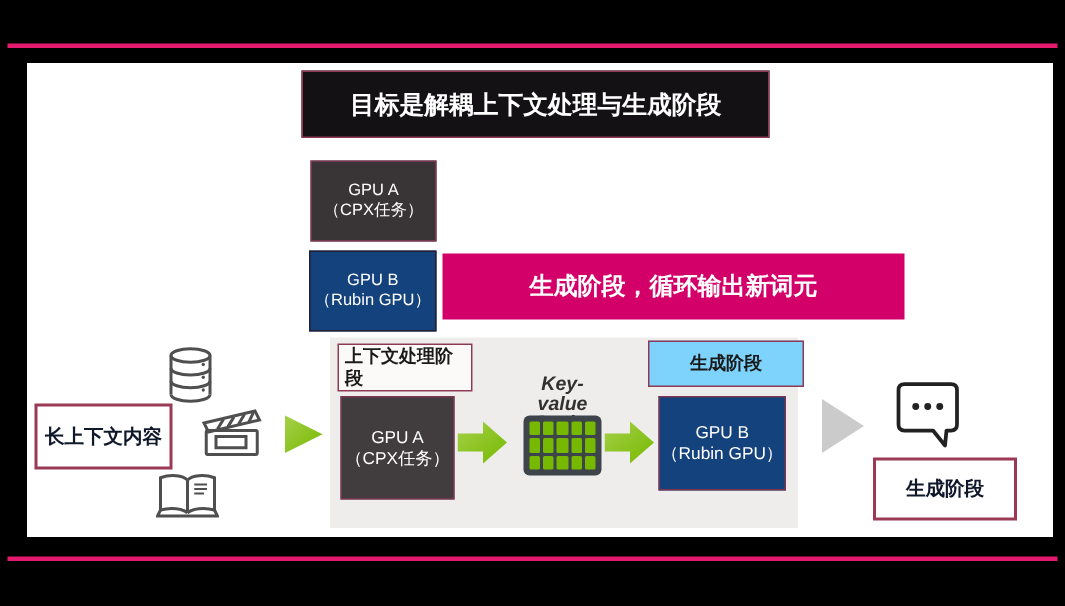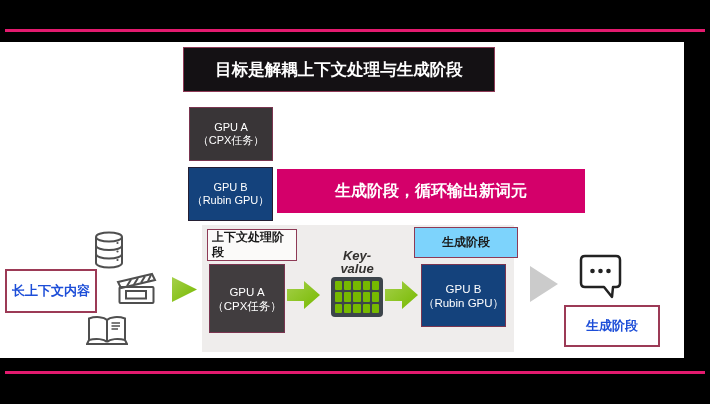--- a/index.html
+++ b/index.html
@@ -8,21 +8,21 @@
     background:#000;
     position:relative;
     overflow:hidden;
     font-family:"Liberation Sans","DejaVu Sans",sans-serif;
   }
   .accent-line { position:absolute; left:5px; width:700px; height:3px; background:#e31a6e; }
   #top-line { top:29px; }
   #bottom-line { top:371px; }
 
   .slide {
-    position:absolute; left:0; top:42px; width:684px; height:316px;
+    position:absolute; left:18px; top:42px; width:684px; height:316px;
     background:#ffffff;
   }
   .abs { position:absolute; }
 
   .title-banner {
     left:183px; top:5px; width:312px; height:45px;
     background:#141114; border:1px solid #8e3a56;
     color:#fff; font-weight:bold; font-size:16.5px;
     display:flex; align-items:center; justify-content:center;
   }
@@ -64,21 +64,21 @@
     font-style:italic; font-weight:600; font-size:13px; line-height:13px; color:#33312f;
   }
   .kv-grid {
     left:331px; top:235px; width:52px; height:40px;
     background:#3d454b; border-radius:4px; padding:4px;
     display:grid; grid-template-columns:repeat(5,1fr); gap:2px;
   }
   .kv-cell { background:#76b900; border-radius:1px; }
 
   .outline-box {
-    background:#fff; border:2px solid #9c3a56; color:#1d4ed8;
+    background:#fff; border:2px solid #9c3a56; color:#0f172a;
     font-weight:bold; font-size:13px;
     display:flex; align-items:center; justify-content:center;
   }
   .input-box { left:5px; top:227px; width:92px; height:44px; }
   .output-box { left:564px; top:263px; width:96px; height:42px; }
 
   .icon-wrap { display:block; }
   svg { display:block; }
 </style>
 </head>

